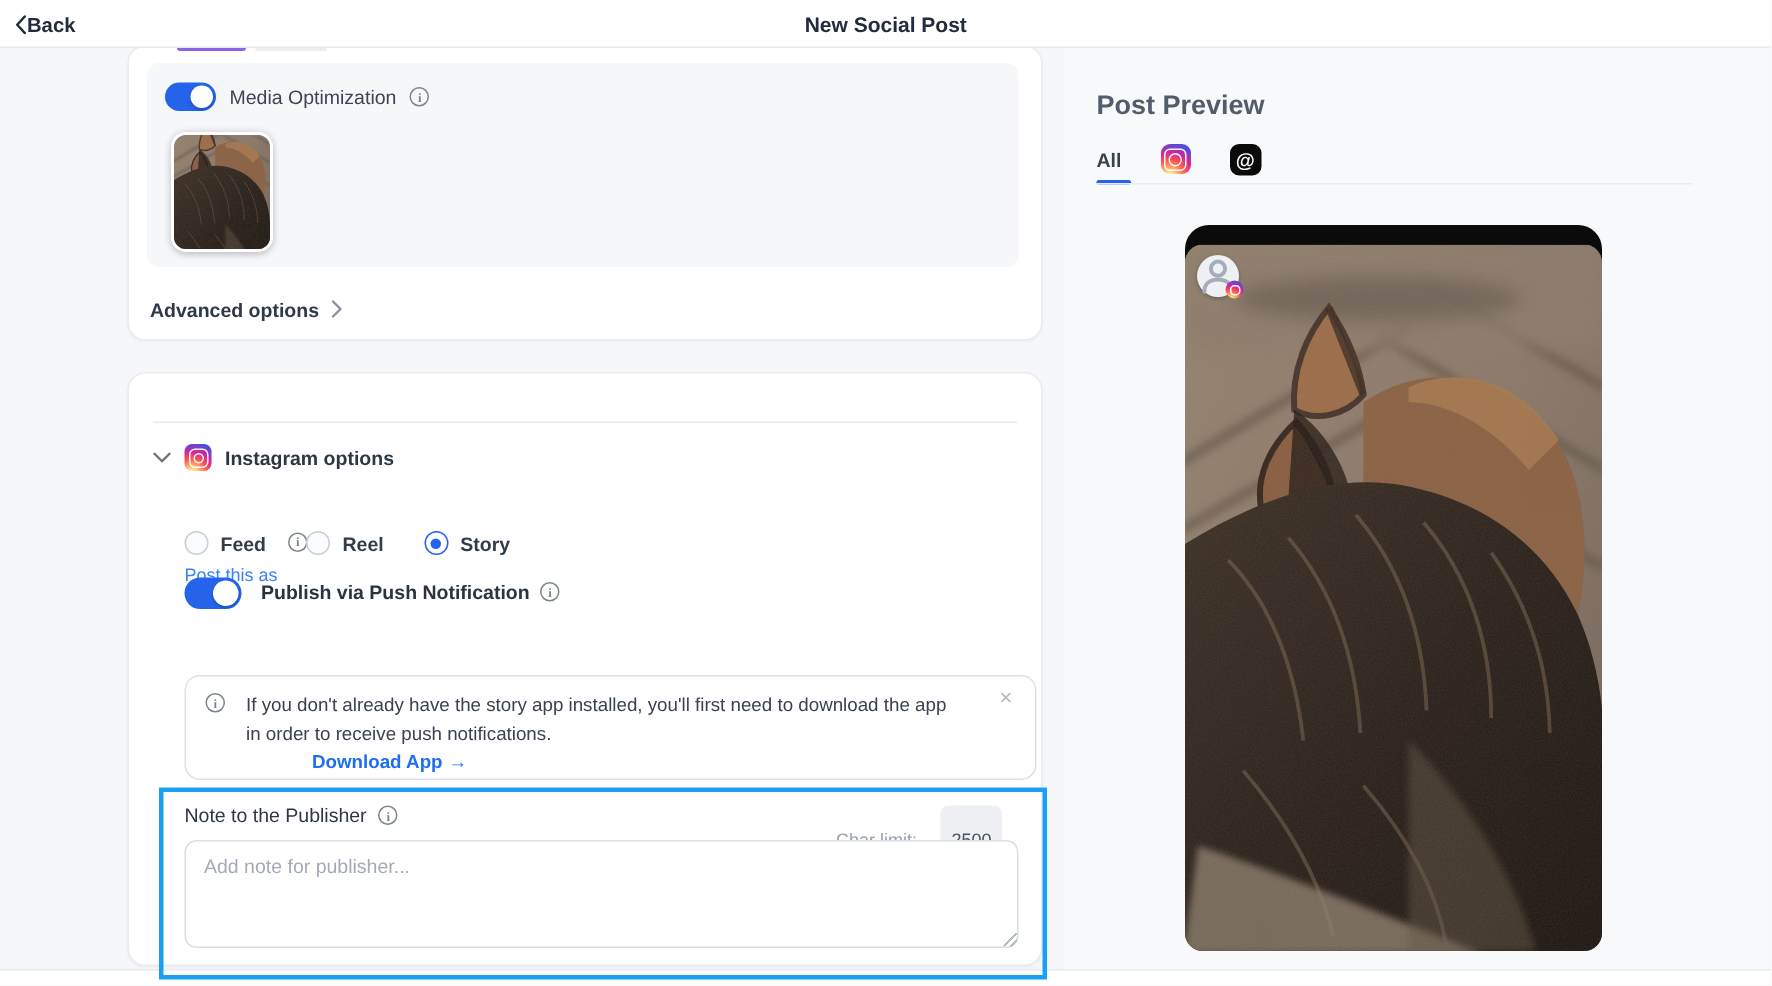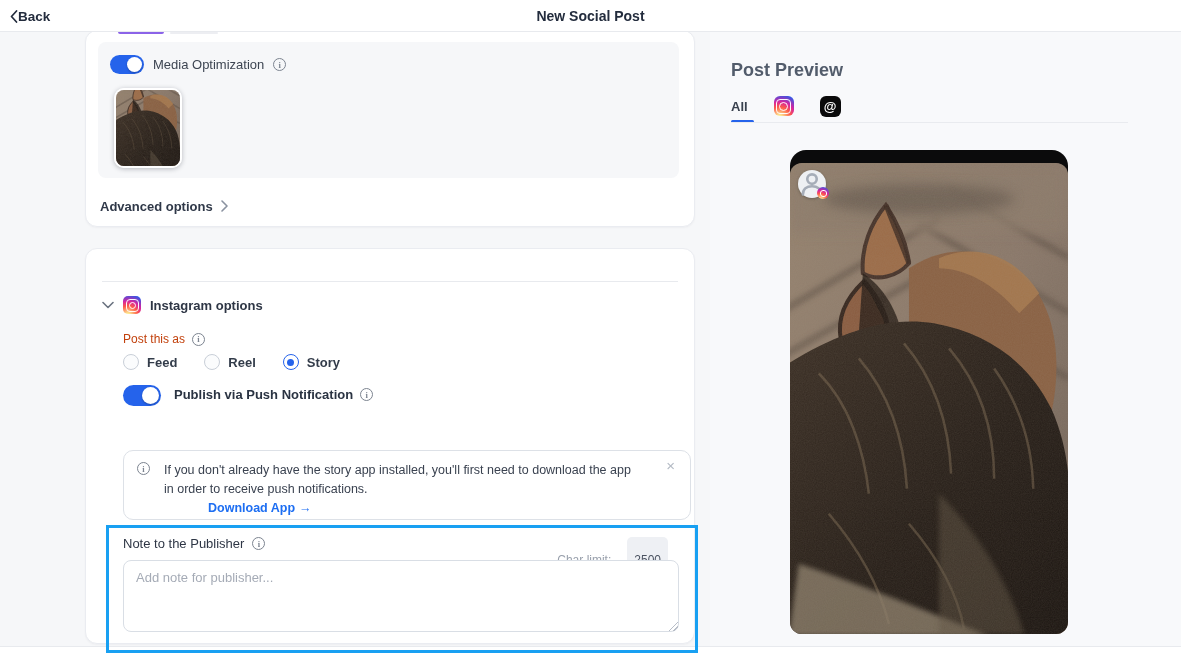--- a/index.html
+++ b/index.html
@@ -61,21 +61,21 @@
   .ig-20{width:20px;height:20px;border-radius:6px;}
 
   .threads-icon{width:21px;height:21px;background:#0a0a0b;border-radius:6px;color:#fff;display:flex;align-items:center;justify-content:center;font-size:13px;font-weight:700;cursor:pointer;flex:none;}
 
   
   .c2-divider{position:absolute;left:16px;right:16px;top:32px;height:1px;background:var(--border);}
   .ig-header{position:absolute;left:16px;top:47px;display:flex;align-items:center;gap:9px;cursor:pointer;}
   .ig-header-label{font-size:13px;font-weight:700;color:#2e3645;}
 
   .post-as-row{position:absolute;left:37px;top:83px;display:flex;align-items:center;gap:7px;}
-  .post-as-label{font-size:12px;font-weight:500;color:#c2410c;}
+  .post-as-label{font-size:12px;font-weight:500;color:#3b82f6;margin-top:44px;}
 
   .radio-row{position:absolute;left:37px;top:105px;display:flex;align-items:center;gap:27px;}
   .radio-item{display:flex;align-items:center;gap:8px;cursor:pointer;}
   .radio{width:16px;height:16px;border-radius:50%;border:1.5px solid #c9cfd8;background:#fbfcfd;position:relative;flex:none;}
   .radio.selected{border:1.8px solid var(--accent-blue);background:#fff;}
   .radio.selected::after{content:"";position:absolute;left:50%;top:50%;width:7px;height:7px;margin:-3.5px 0 0 -3.5px;border-radius:50%;background:var(--accent-blue);}
   .radio-label{font-size:13px;font-weight:700;color:#333c4a;}
 
   .push-row{position:absolute;left:37px;top:136px;display:flex;align-items:flex-start;gap:8px;}
   .push-label-row{display:flex;align-items:center;gap:7px;margin-top:2px;margin-left:5px;}

